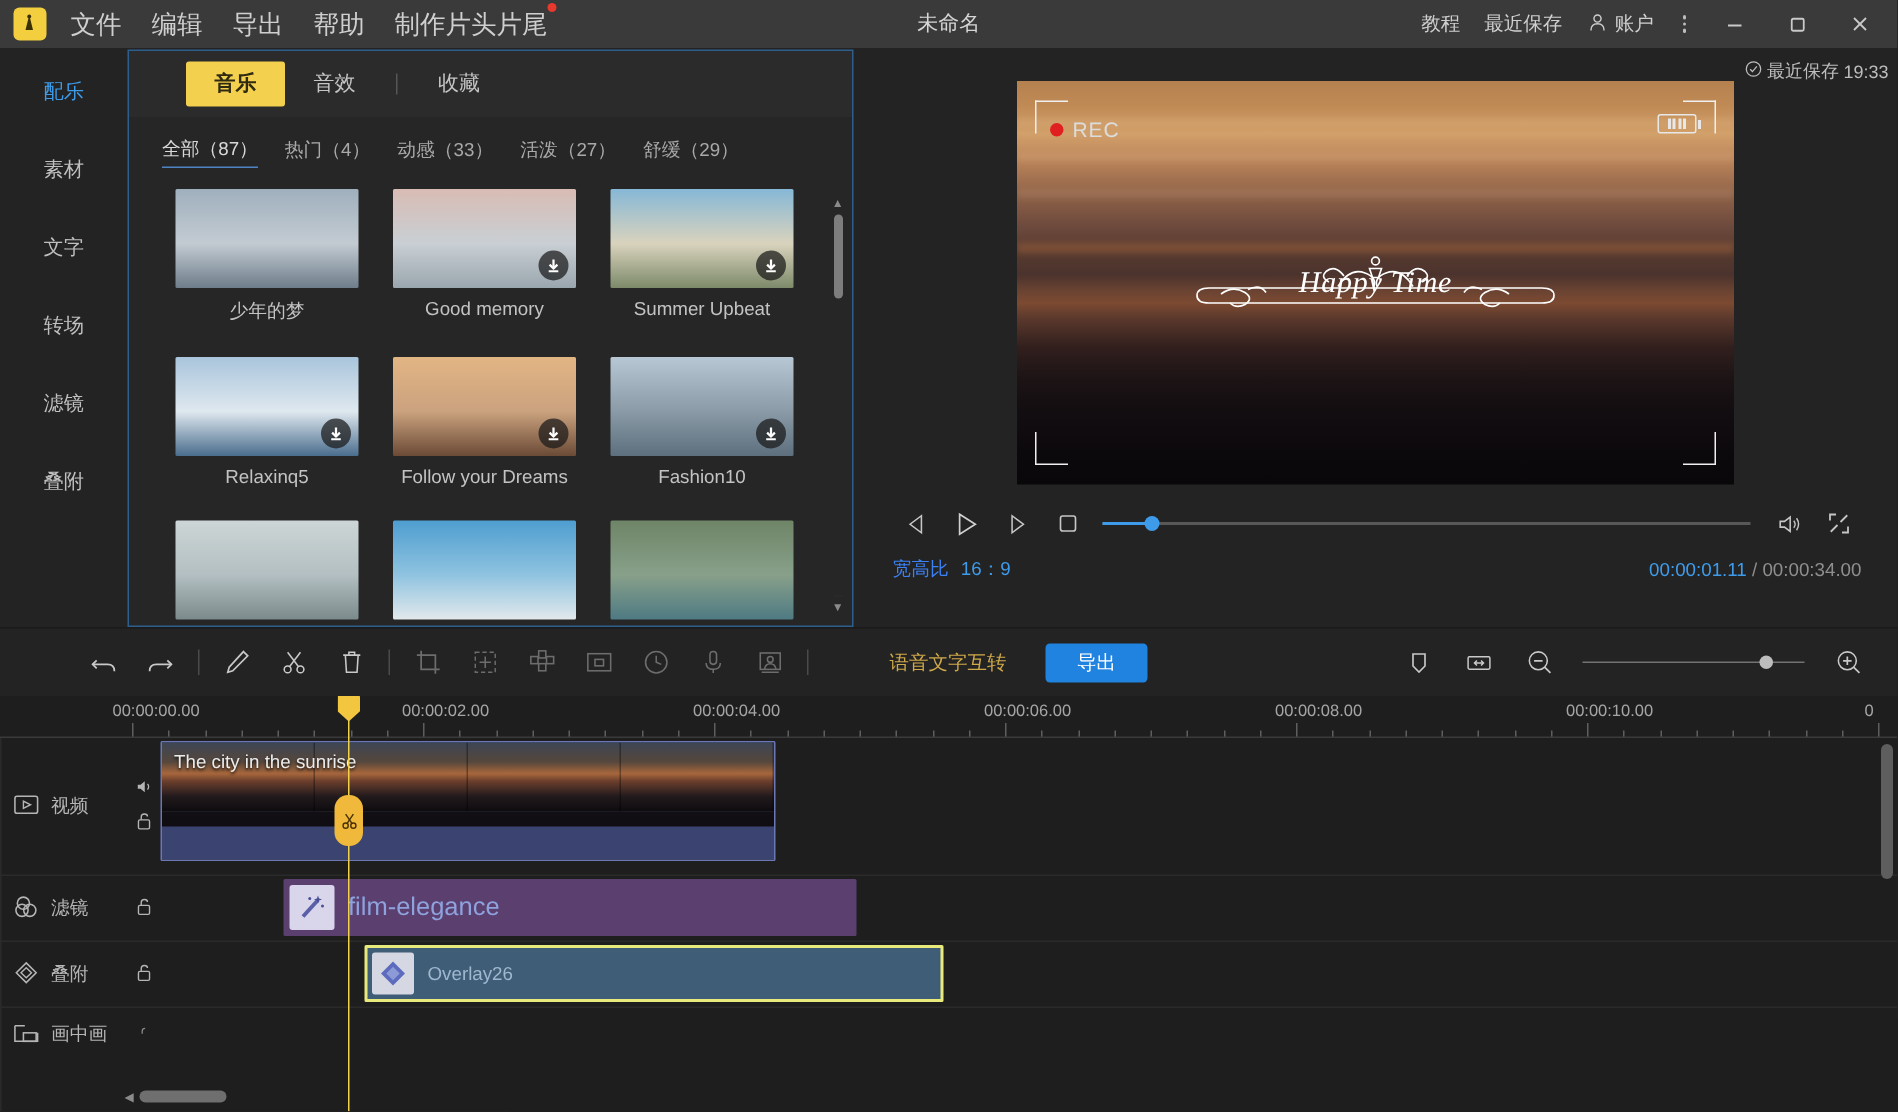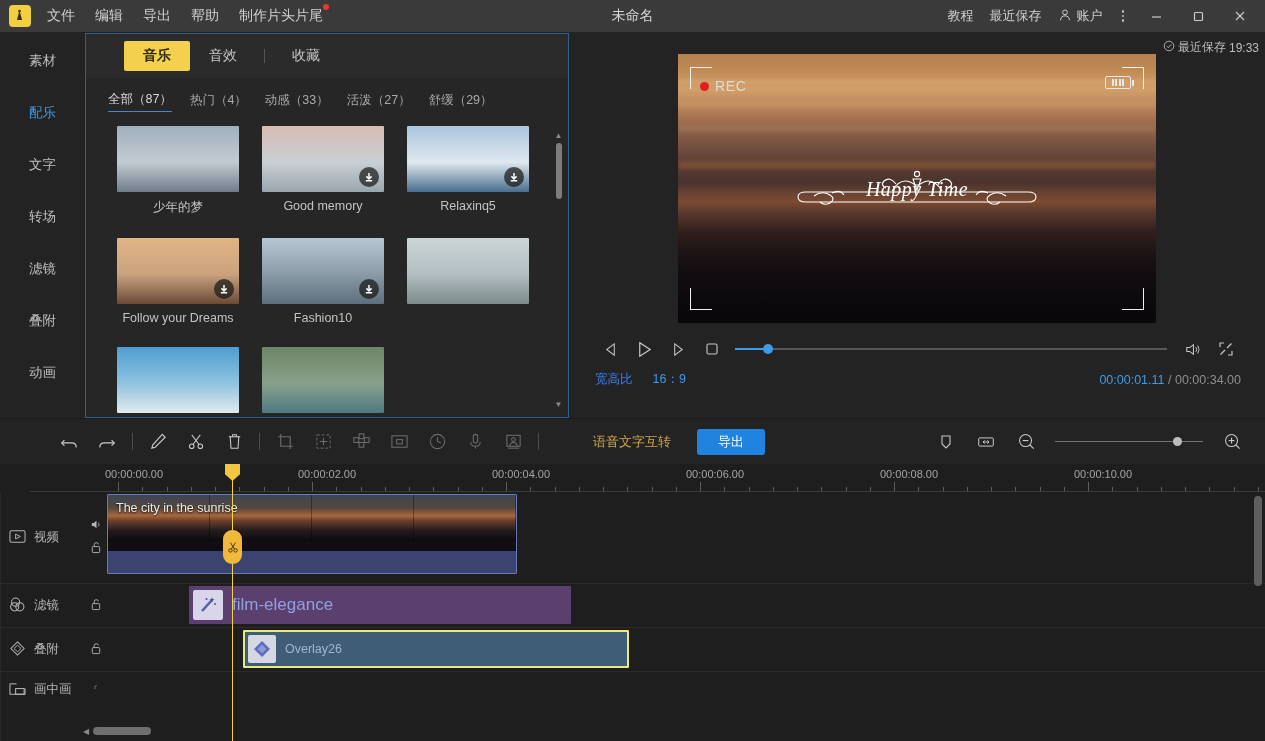--- a/index.html
+++ b/index.html
@@ -16,21 +16,21 @@
   .titlebar {
     height: 32px; background: #3a3a3a; display: flex; align-items: center;
     position: relative; flex: 0 0 32px;
   }
   .logo {
     width: 22px; height: 22px; margin-left: 9px; border-radius: 4px;
     background: #f3cf3f; display: flex; align-items: center; justify-content: center;
     font-size: 13px; color: #3b3000;
   }
   .menu { display: flex; align-items: center; margin-left: 16px; gap: 20px; }
-  .menu-item { color: #cfcfcf; font-size: 14px; cursor: default; position: relative; }
+  .menu-item { color: #cfcfcf; font-size: 17px; cursor: default; position: relative; }
   .menu-item.badge::after {
     content: ""; position: absolute; right: -6px; top: -3px;
     width: 6px; height: 6px; border-radius: 50%; background: #e8392e;
   }
   .win-title {
     position: absolute; left: 0; right: 0; text-align: center;
     font-size: 14px; color: #d6d6d6; pointer-events: none;
   }
   .title-right { margin-left: auto; display: flex; align-items: center; gap: 16px; padding-right: 12px; }
   .tr-item { font-size: 13px; color: #cfcfcf; display: flex; align-items: center; gap: 5px; }
@@ -141,21 +141,21 @@
 
   
   .pctrl { margin: 13px 0 0 0; display: flex; align-items: center; padding: 0 22px 0 24px; gap: 0; }
   .pbtn { width: 34px; height: 26px; display: flex; align-items: center; justify-content: center; color: #c6c6c6; }
   .pslider { flex: 1; height: 18px; position: relative; display: flex; align-items: center; margin: 0 8px 0 6px; }
   .pslider .bar { position: absolute; left: 0; right: 0; height: 2px; background: #585858; }
   .pslider .fill { position: absolute; left: 0; width: 32px; height: 2px; background: #3e9bea; }
   .pslider .knob { position: absolute; left: 28px; width: 10px; height: 10px; border-radius: 50%; background: #3e9bea; }
   .pinfo { display: flex; align-items: center; padding: 9px 24px 0 26px; font-size: 12.5px; }
   .ratio-label { color: #3b82f6; }
-  .ratio-val { color: #3e9bea; margin-left: 20px; }
+  .ratio-val { color: #3e9bea; margin-left: 8px; }
   .times { margin-left: auto; color: #8e8e8e; }
   .times .cur { color: #3e9bea; }
 
   
   .toolbar {
     height: 46px; flex: 0 0 46px; background: #232323; display: flex; align-items: center;
     padding: 0 14px 0 50px; border-top: 1px solid #1b1b1b;
   }
   .tbtn { width: 38px; height: 32px; display: flex; align-items: center; justify-content: center; color: #c9c9c9; }
   .tbtn.dim { color: #6d6d6d; }
@@ -165,21 +165,21 @@
     margin-left: 26px; width: 68px; height: 26px; border-radius: 3px; background: #2183e0;
     color: #fff; font-size: 13px; display: flex; align-items: center; justify-content: center;
   }
   .tb-right { margin-left: auto; display: flex; align-items: center; gap: 2px; }
   .zslider { width: 148px; height: 16px; position: relative; display: flex; align-items: center; margin: 0 8px; }
   .zslider .bar { position: absolute; left: 0; right: 0; height: 1.5px; background: #737373; }
   .zslider .knob { position: absolute; left: 118px; width: 9px; height: 9px; border-radius: 50%; background: #bdbdbd; }
 
   
   .timeline { flex: 1; background: #1e1e1e; position: relative; overflow: hidden; }
-  .ruler { height: 28px; position: relative; background: #1e1e1e; margin-left: 30px; }
+  .ruler { height: 28px; position: relative; background: #1e1e1e; }
   .ruler .lbl { position: absolute; top: 4px; font-size: 11px; color: #a5a5a5; }
   .ticks { position: absolute; left: 0; right: 0; bottom: 0; height: 10px; }
   .ticks .t { position: absolute; bottom: 0; width: 1px; background: #5e5e5e; }
   .ruler-line { position: absolute; left: 0; right: 0; bottom: 0; height: 1px; background: #3a3a3a; }
 
   .track { position: relative; display: flex; border-bottom: 1px solid #2a2a2a; }
   .track-head {
     width: 85px; flex: 0 0 85px; display: flex; align-items: center; gap: 7px;
     padding-left: 8px; color: #b5b5b5; font-size: 12.5px;
   }
@@ -292,27 +292,26 @@
             <line x1="3" y1="3" x2="11" y2="11" stroke="#c9c9c9" stroke-width="1.2"></line>
             <line x1="11" y1="3" x2="3" y2="11" stroke="#c9c9c9" stroke-width="1.2"></line>
           </svg>
       </div>
     </div>
   </div>
 
   <div class="upper">
 
     <div class="sidebar">
+      <div class="side-item active">配乐</div>
       <div class="side-item">素材</div>
-      <div class="side-item active">配乐</div>
       <div class="side-item">文字</div>
       <div class="side-item">转场</div>
       <div class="side-item">滤镜</div>
       <div class="side-item">叠附</div>
-      <div class="side-item">动画</div>
     </div>
 
     <div class="media-panel">
       <div class="media-tabs">
         <div class="mtab active">音乐</div>
         <div class="mtab">音效</div>
         <div class="tab-sep"></div>
         <div class="mtab">收藏</div>
       </div>
       <div class="cats">
@@ -331,20 +330,32 @@
             <div class="thumb" style="background: linear-gradient(rgb(216, 188, 180) 0%, rgb(201, 207, 212) 55%, rgb(154, 166, 174) 100%);">
               <div class="dl">
                 <svg width="12" height="12" viewBox="0 0 12 12">
                   <path d="M6 2 L6 7.6" stroke="#fff" stroke-width="1.5"></path>
                   <path d="M3.4 5.4 L6 8 L8.6 5.4" fill="none" stroke="#fff" stroke-width="1.5"></path>
                   <line x1="2.8" y1="9.8" x2="9.2" y2="9.8" stroke="#fff" stroke-width="1.4"></line>
                 </svg>
               </div>
             </div>
             <div class="card-label">Good memory</div>
+          </div>
+          <div class="card">
+            <div class="thumb" style="background: linear-gradient(rgb(134, 184, 214) 0%, rgb(217, 211, 189) 55%, rgb(125, 138, 106) 100%);">
+              <div class="dl">
+                <svg width="12" height="12" viewBox="0 0 12 12">
+                  <path d="M6 2 L6 7.6" stroke="#fff" stroke-width="1.5"></path>
+                  <path d="M3.4 5.4 L6 8 L8.6 5.4" fill="none" stroke="#fff" stroke-width="1.5"></path>
+                  <line x1="2.8" y1="9.8" x2="9.2" y2="9.8" stroke="#fff" stroke-width="1.4"></line>
+                </svg>
+              </div>
+            </div>
+            <div class="card-label">Summer Upbeat</div>
           </div>
           <div class="card">
             <div class="thumb" style="background: linear-gradient(rgb(169, 197, 220) 0%, rgb(223, 232, 239) 55%, rgb(74, 109, 141) 100%);">
               <div class="dl">
                 <svg width="12" height="12" viewBox="0 0 12 12">
                   <path d="M6 2 L6 7.6" stroke="#fff" stroke-width="1.5"></path>
                   <path d="M3.4 5.4 L6 8 L8.6 5.4" fill="none" stroke="#fff" stroke-width="1.5"></path>
                   <line x1="2.8" y1="9.8" x2="9.2" y2="9.8" stroke="#fff" stroke-width="1.4"></line>
                 </svg>
               </div>

